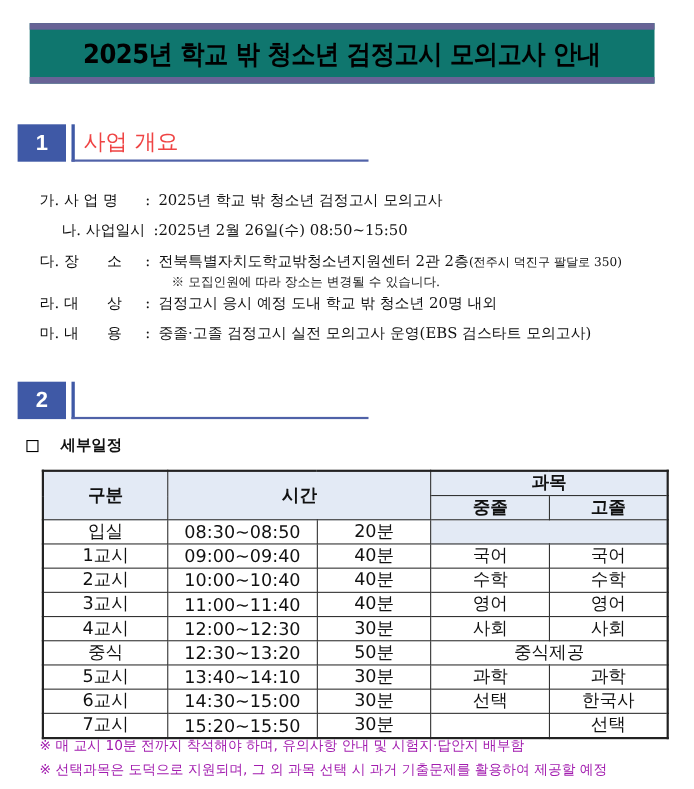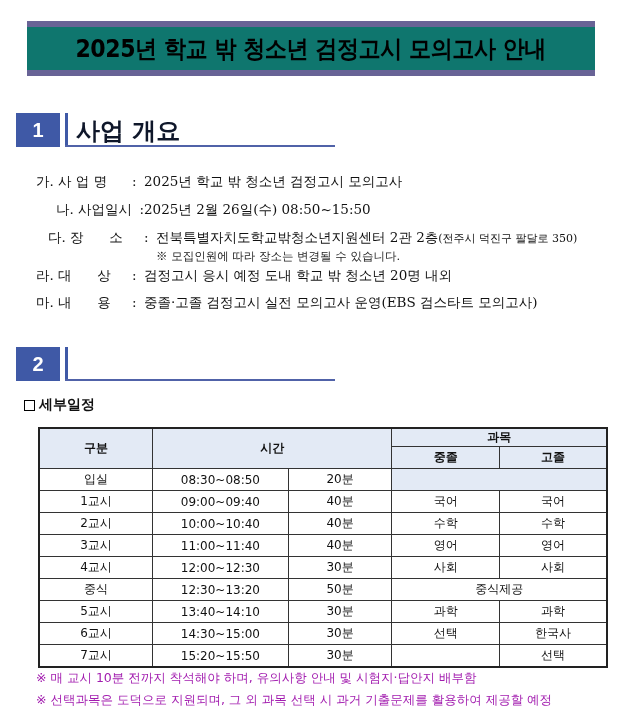--- a/index.html
+++ b/index.html
@@ -29,38 +29,38 @@
       display: flex; align-items: center; justify-content: center;
     }
     .sec-line {
       position: absolute; left: 49px; top: 0; width: 3px; height: 34px; background: #3f59a6;
     }
     .sec-under {
       position: absolute; left: 49px; top: 32px; width: 270px; height: 2px; background: #5062a8;
     }
     .sec-title {
       position: absolute; left: 60px; top: 2px;
-      font-family: "DejaVu Sans", "Liberation Sans", sans-serif; font-weight: bold; font-size: 24px;
-      color: #0f172a;
+      font-family: "DejaVu Sans", "Liberation Sans", sans-serif; font-weight: normal; font-size: 20px;
+      color: #ef4444;
     }
     .info { position: absolute; left: 36px; font-size: 13.5px; white-space: nowrap; }
     .info .lbl { display: inline-block; width: 96px; }
     .info .colon { display: inline-block; width: 12px; }
     .info small { font-size: 11px; }
     .note-indent { position: absolute; left: 156px; font-size: 11.5px; white-space: nowrap; color: #222; }
     .subhead {
       position: absolute; left: 24px; top: 396px;
       font-family: "DejaVu Sans", "Liberation Sans", sans-serif; font-weight: bold; font-size: 14px;
-      display: flex; align-items: center; gap: 4px;
+      display: flex; align-items: center; gap: 20px;
     }
     .checkbox { width: 11px; height: 11px; border: 1.5px solid #000; box-sizing: border-box; display: inline-block; }
     table.sched {
       position: absolute; left: 38px; top: 427px; width: 570px;
       border-collapse: collapse;
-      font-family: "DejaVu Sans", "Liberation Sans", sans-serif; font-size: 12px;
+      font-family: "DejaVu Sans", "Liberation Sans", sans-serif; font-size: 16px;
     }
     table.sched td, table.sched th {
       border: 1px solid #333; text-align: center; padding: 0; height: 21px;
       font-weight: normal;
     }
     table.sched th { background: #e3eaf5; font-weight: bold; }
     table.sched td.shade { background: #e3eaf5; }
     table.sched { border: 2px solid #222; }
     .footnote {
       position: absolute; left: 36px; font-size: 12.5px; white-space: nowrap;
@@ -80,21 +80,21 @@
   <div class="sec-under"></div>
   <div class="sec-title">사업 개요</div>
 </div>
 
 <div class="info" style="top:173px;">
   <span class="lbl">가. 사 업 명</span><span class="colon">:</span><span>2025년 학교 밖 청소년 검정고시 모의고사</span>
 </div>
 <div class="info" style="top:201px;text-align:right;">
   <span class="lbl">나. 사업일시</span><span class="colon">:</span><span>2025년 2월 26일(수) 08:50~15:50</span>
 </div>
-<div class="info" style="top:229px;margin-left:12px;">
+<div class="info" style="top:229px;">
   <span class="lbl" style="white-space:pre;">다. 장      소</span><span class="colon">:</span><span>전북특별자치도학교밖청소년지원센터 2관 2층</span><small>(전주시 덕진구 팔달로 350)</small>
 </div>
 <div class="note-indent" style="top:249px;">※ 모집인원에 따라 장소는 변경될 수 있습니다.</div>
 <div class="info" style="top:267px;">
   <span class="lbl" style="white-space:pre;">라. 대      상</span><span class="colon">:</span><span>검정고시 응시 예정 도내 학교 밖 청소년 20명 내외</span>
 </div>
 <div class="info" style="top:294px;">
   <span class="lbl" style="white-space:pre;">마. 내      용</span><span class="colon">:</span><span>중졸·고졸 검정고시 실전 모의고사 운영(EBS 검스타트 모의고사)</span>
 </div>
 

